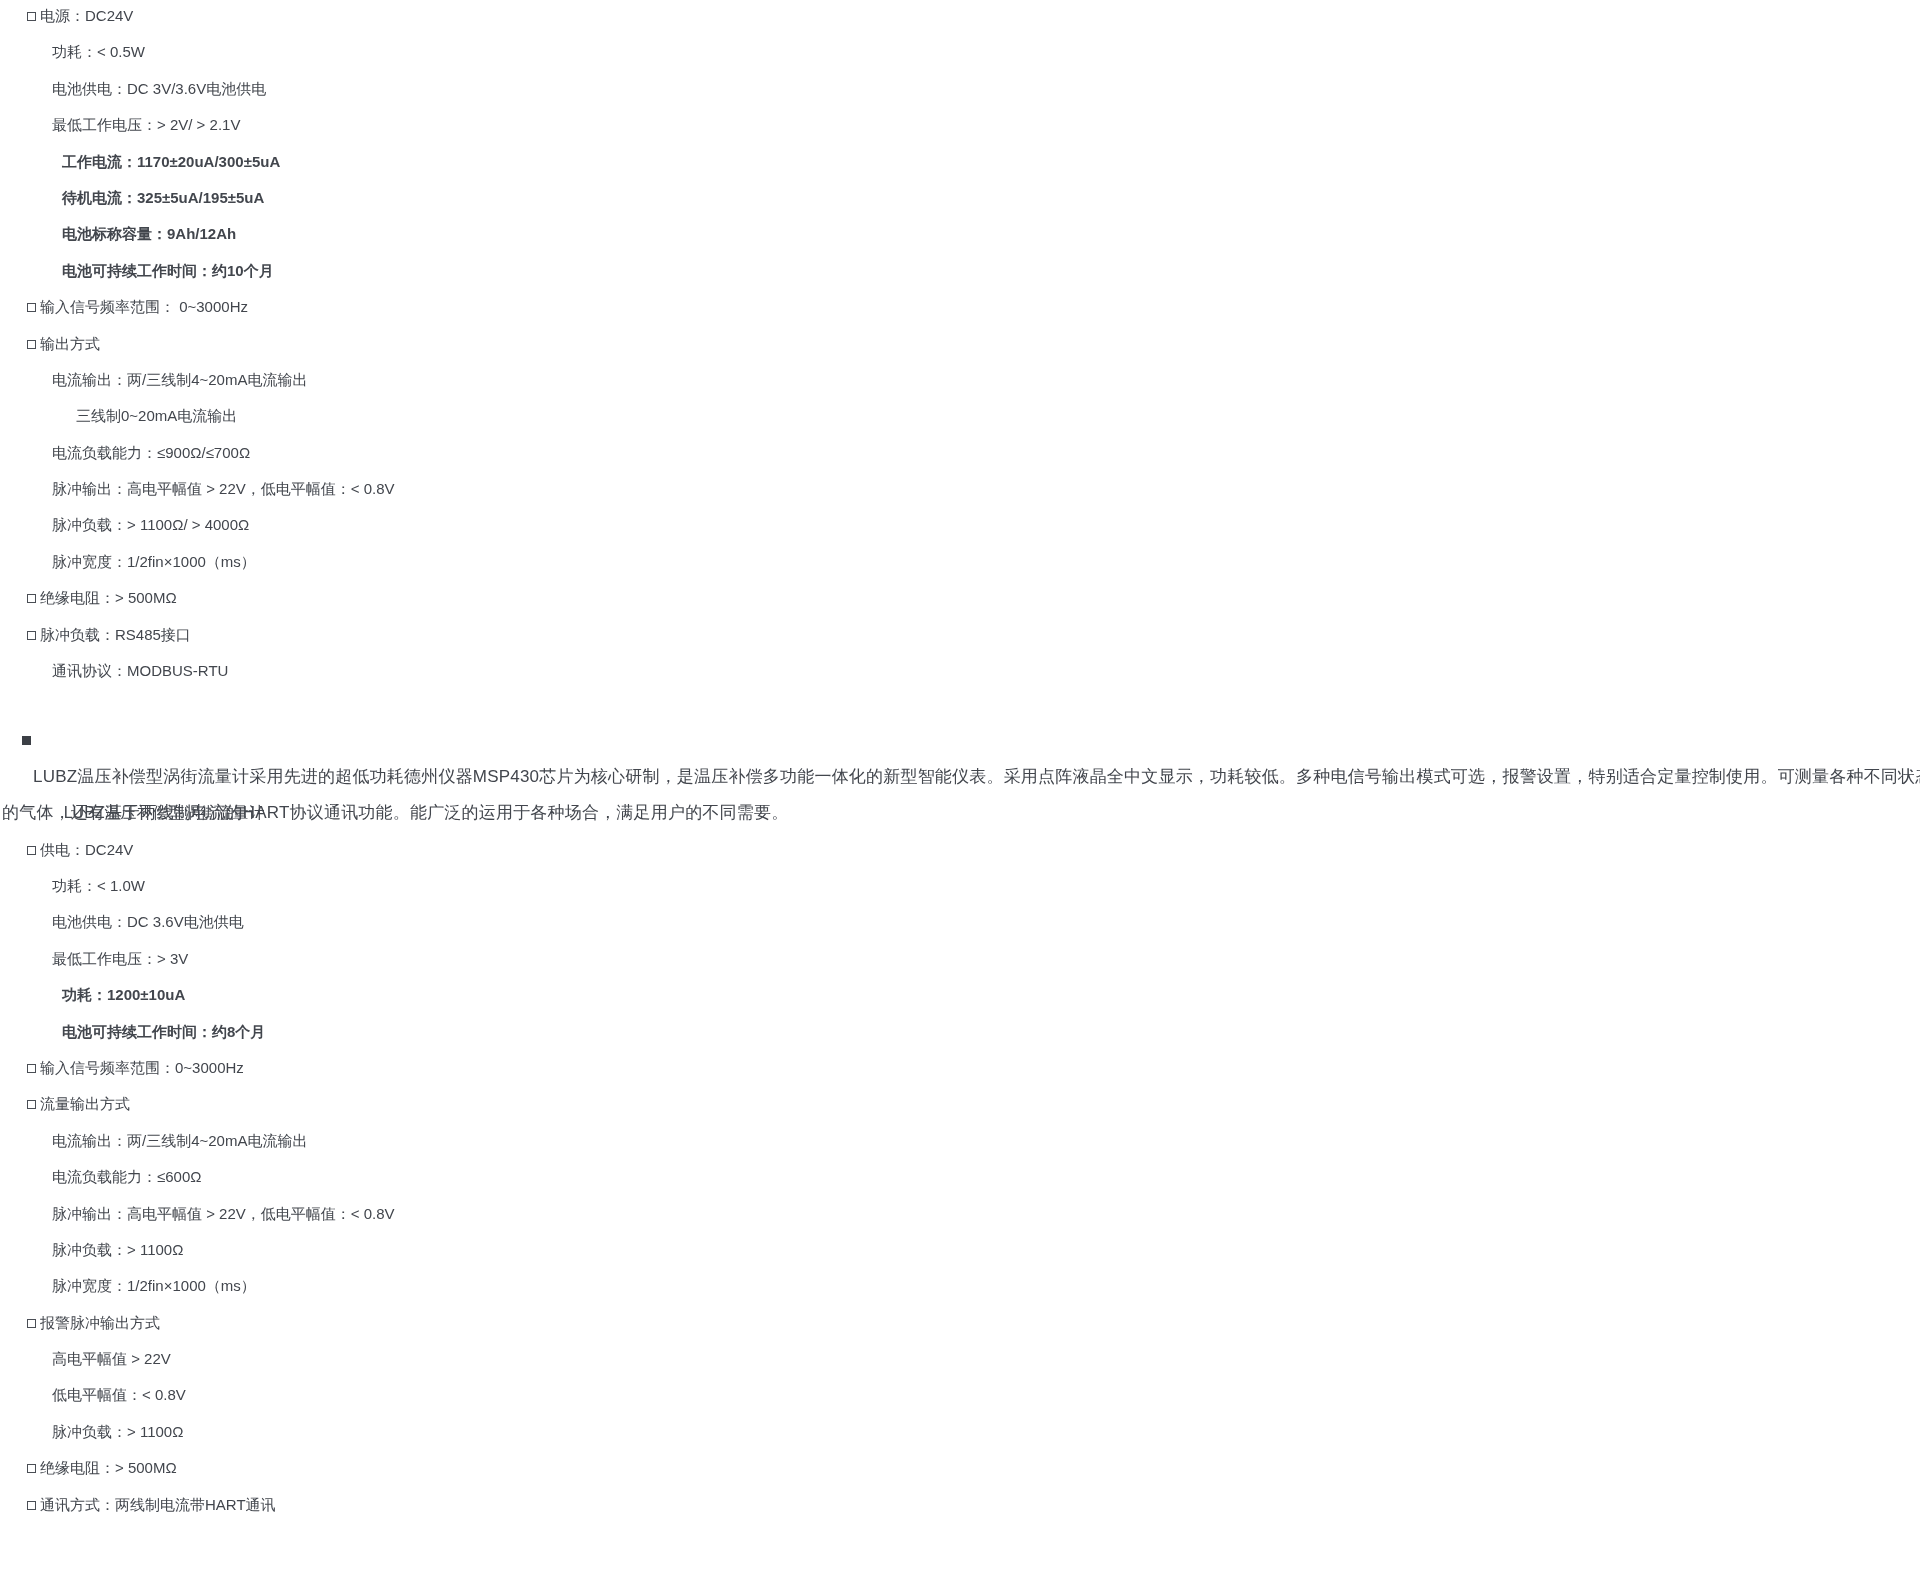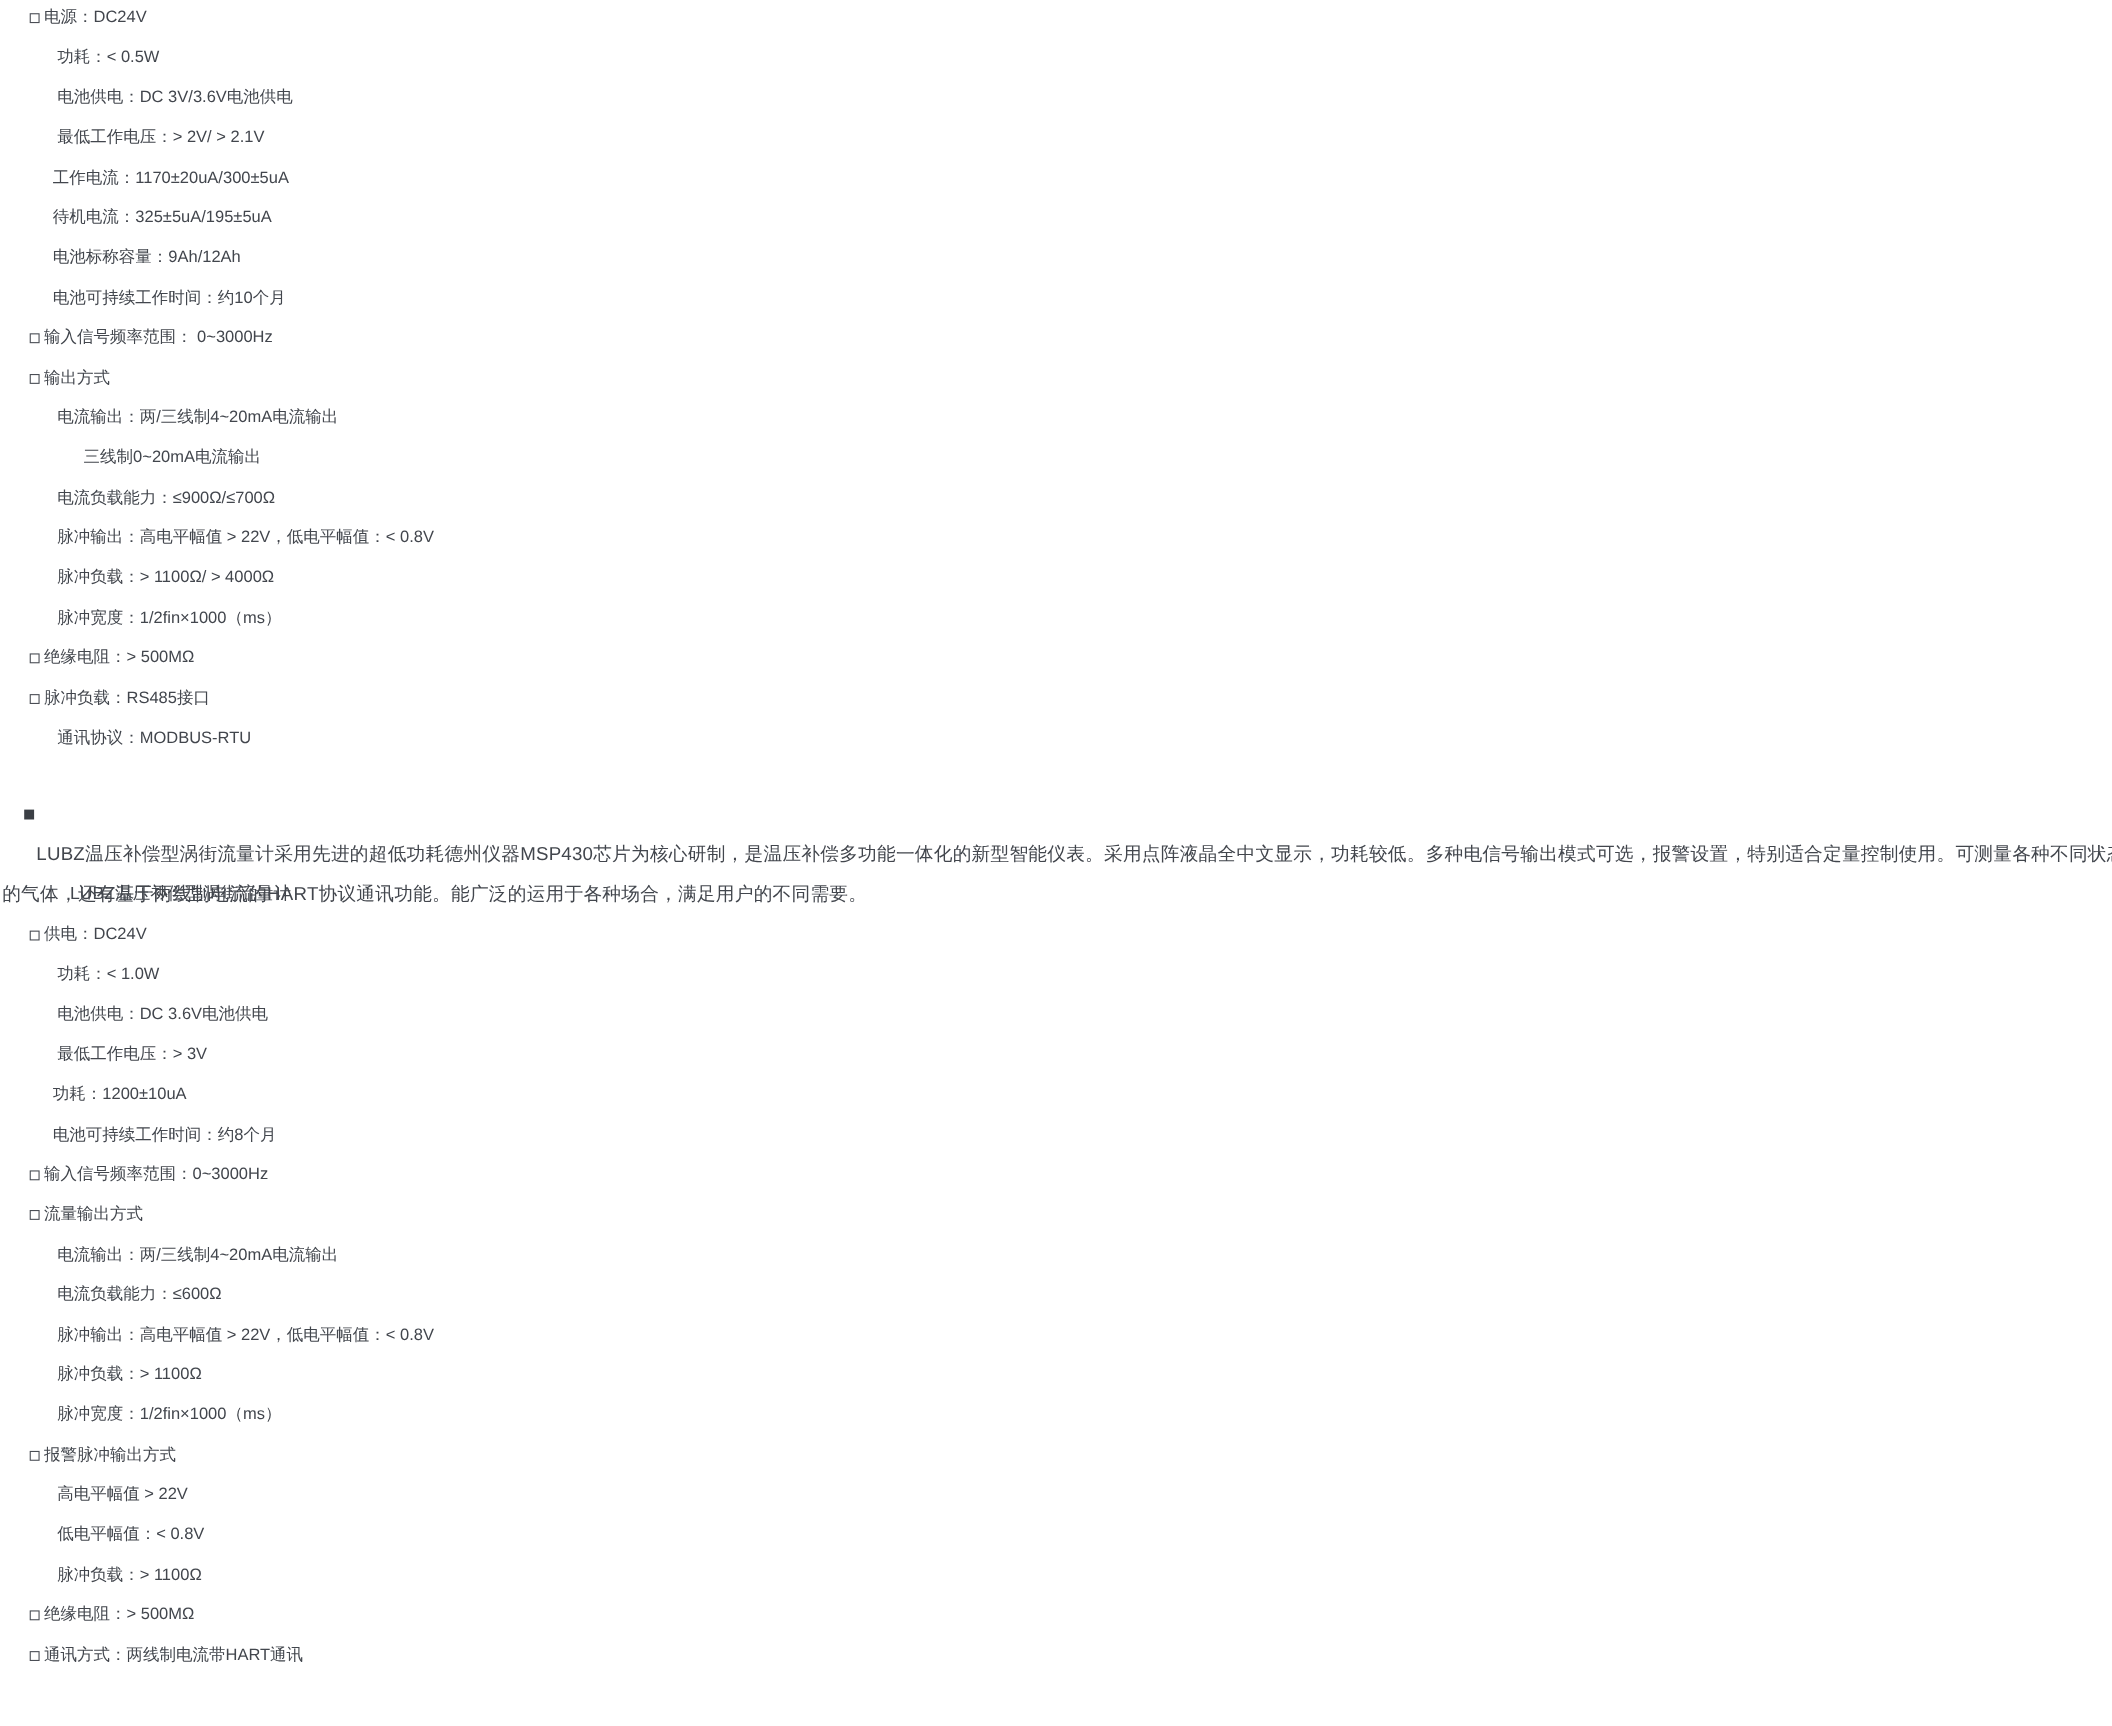--- a/index.html
+++ b/index.html
@@ -24,21 +24,21 @@
   .spec-line {
     position: relative;
     height: 36.4px;
     line-height: 36.4px;
     font-size: 15px;
     white-space: pre;
   }
   .spec-line .line-text { display: inline-block; }
   .ind0 { padding-left: 40px; }
   .ind1 { padding-left: 52px; }
-  .ind2 { padding-left: 48px; }
+  .ind2 { padding-left: 62px; font-weight: bold; }
   .ind3 { padding-left: 76px; }
   .bullet-hollow {
     position: absolute;
     left: 27px;
     top: 14px;
     width: 7px;
     height: 7px;
     border: 1px solid #4a4e55;
     background: transparent;
     display: inline-block;

